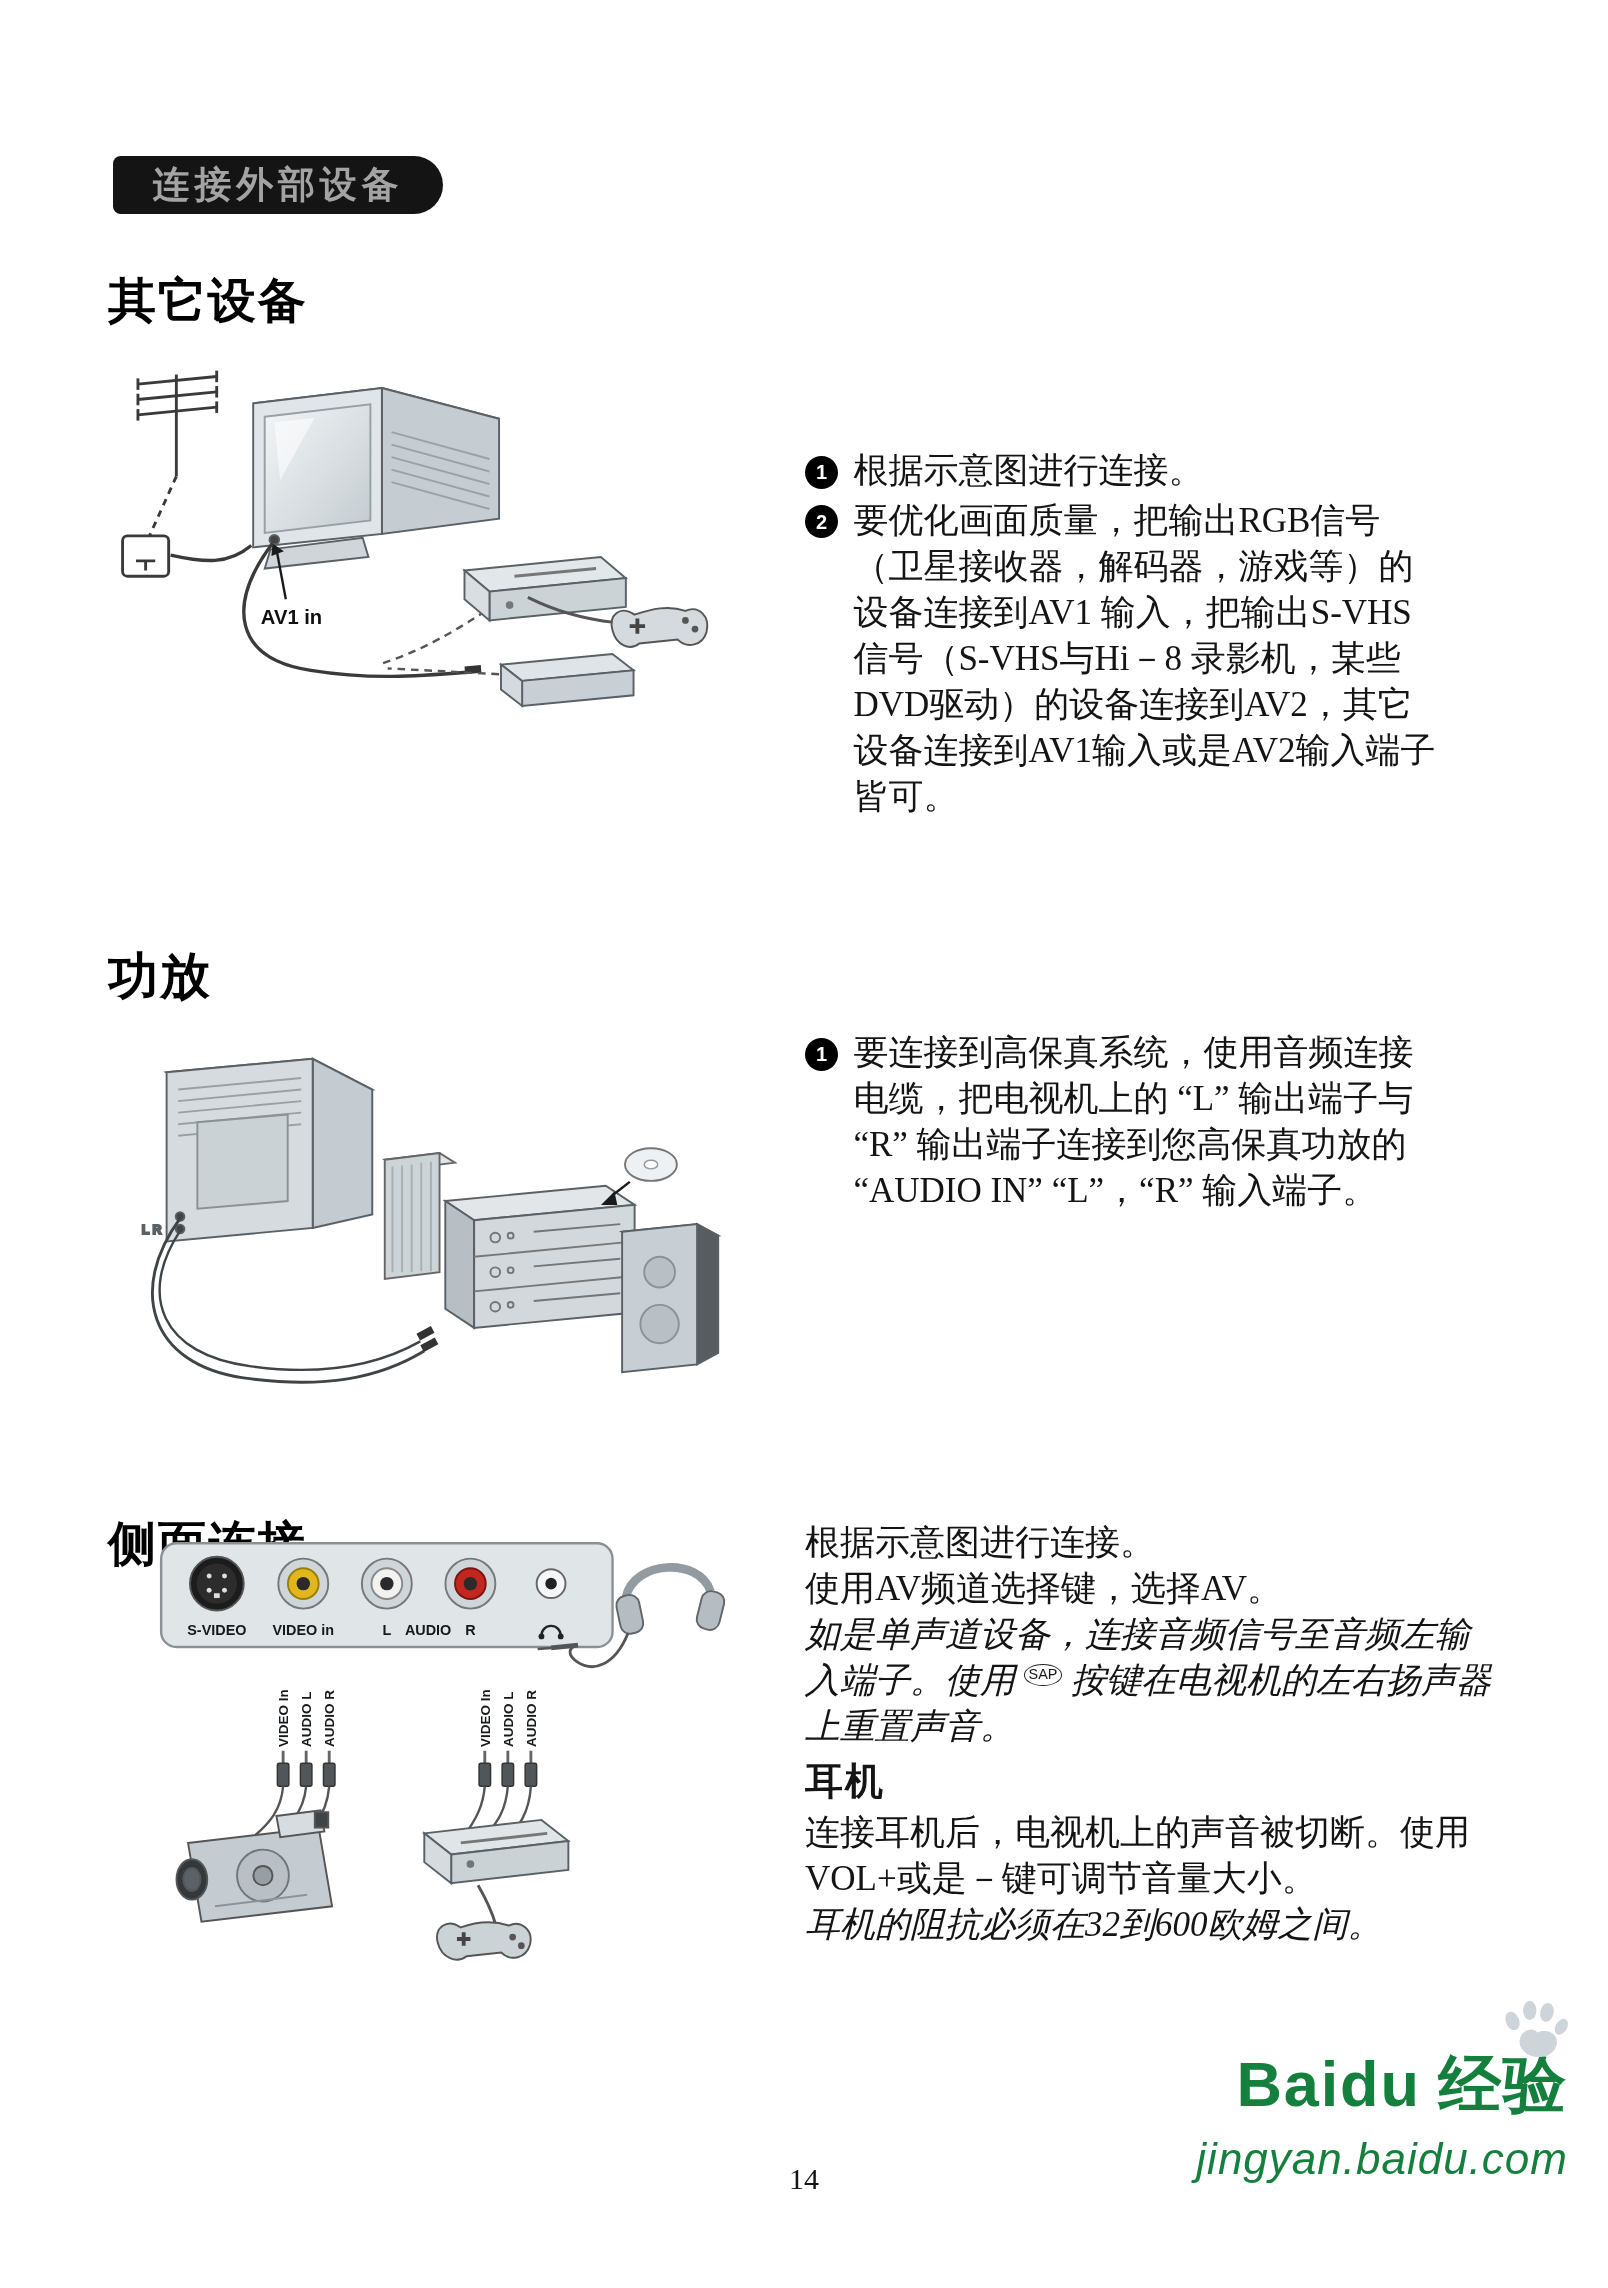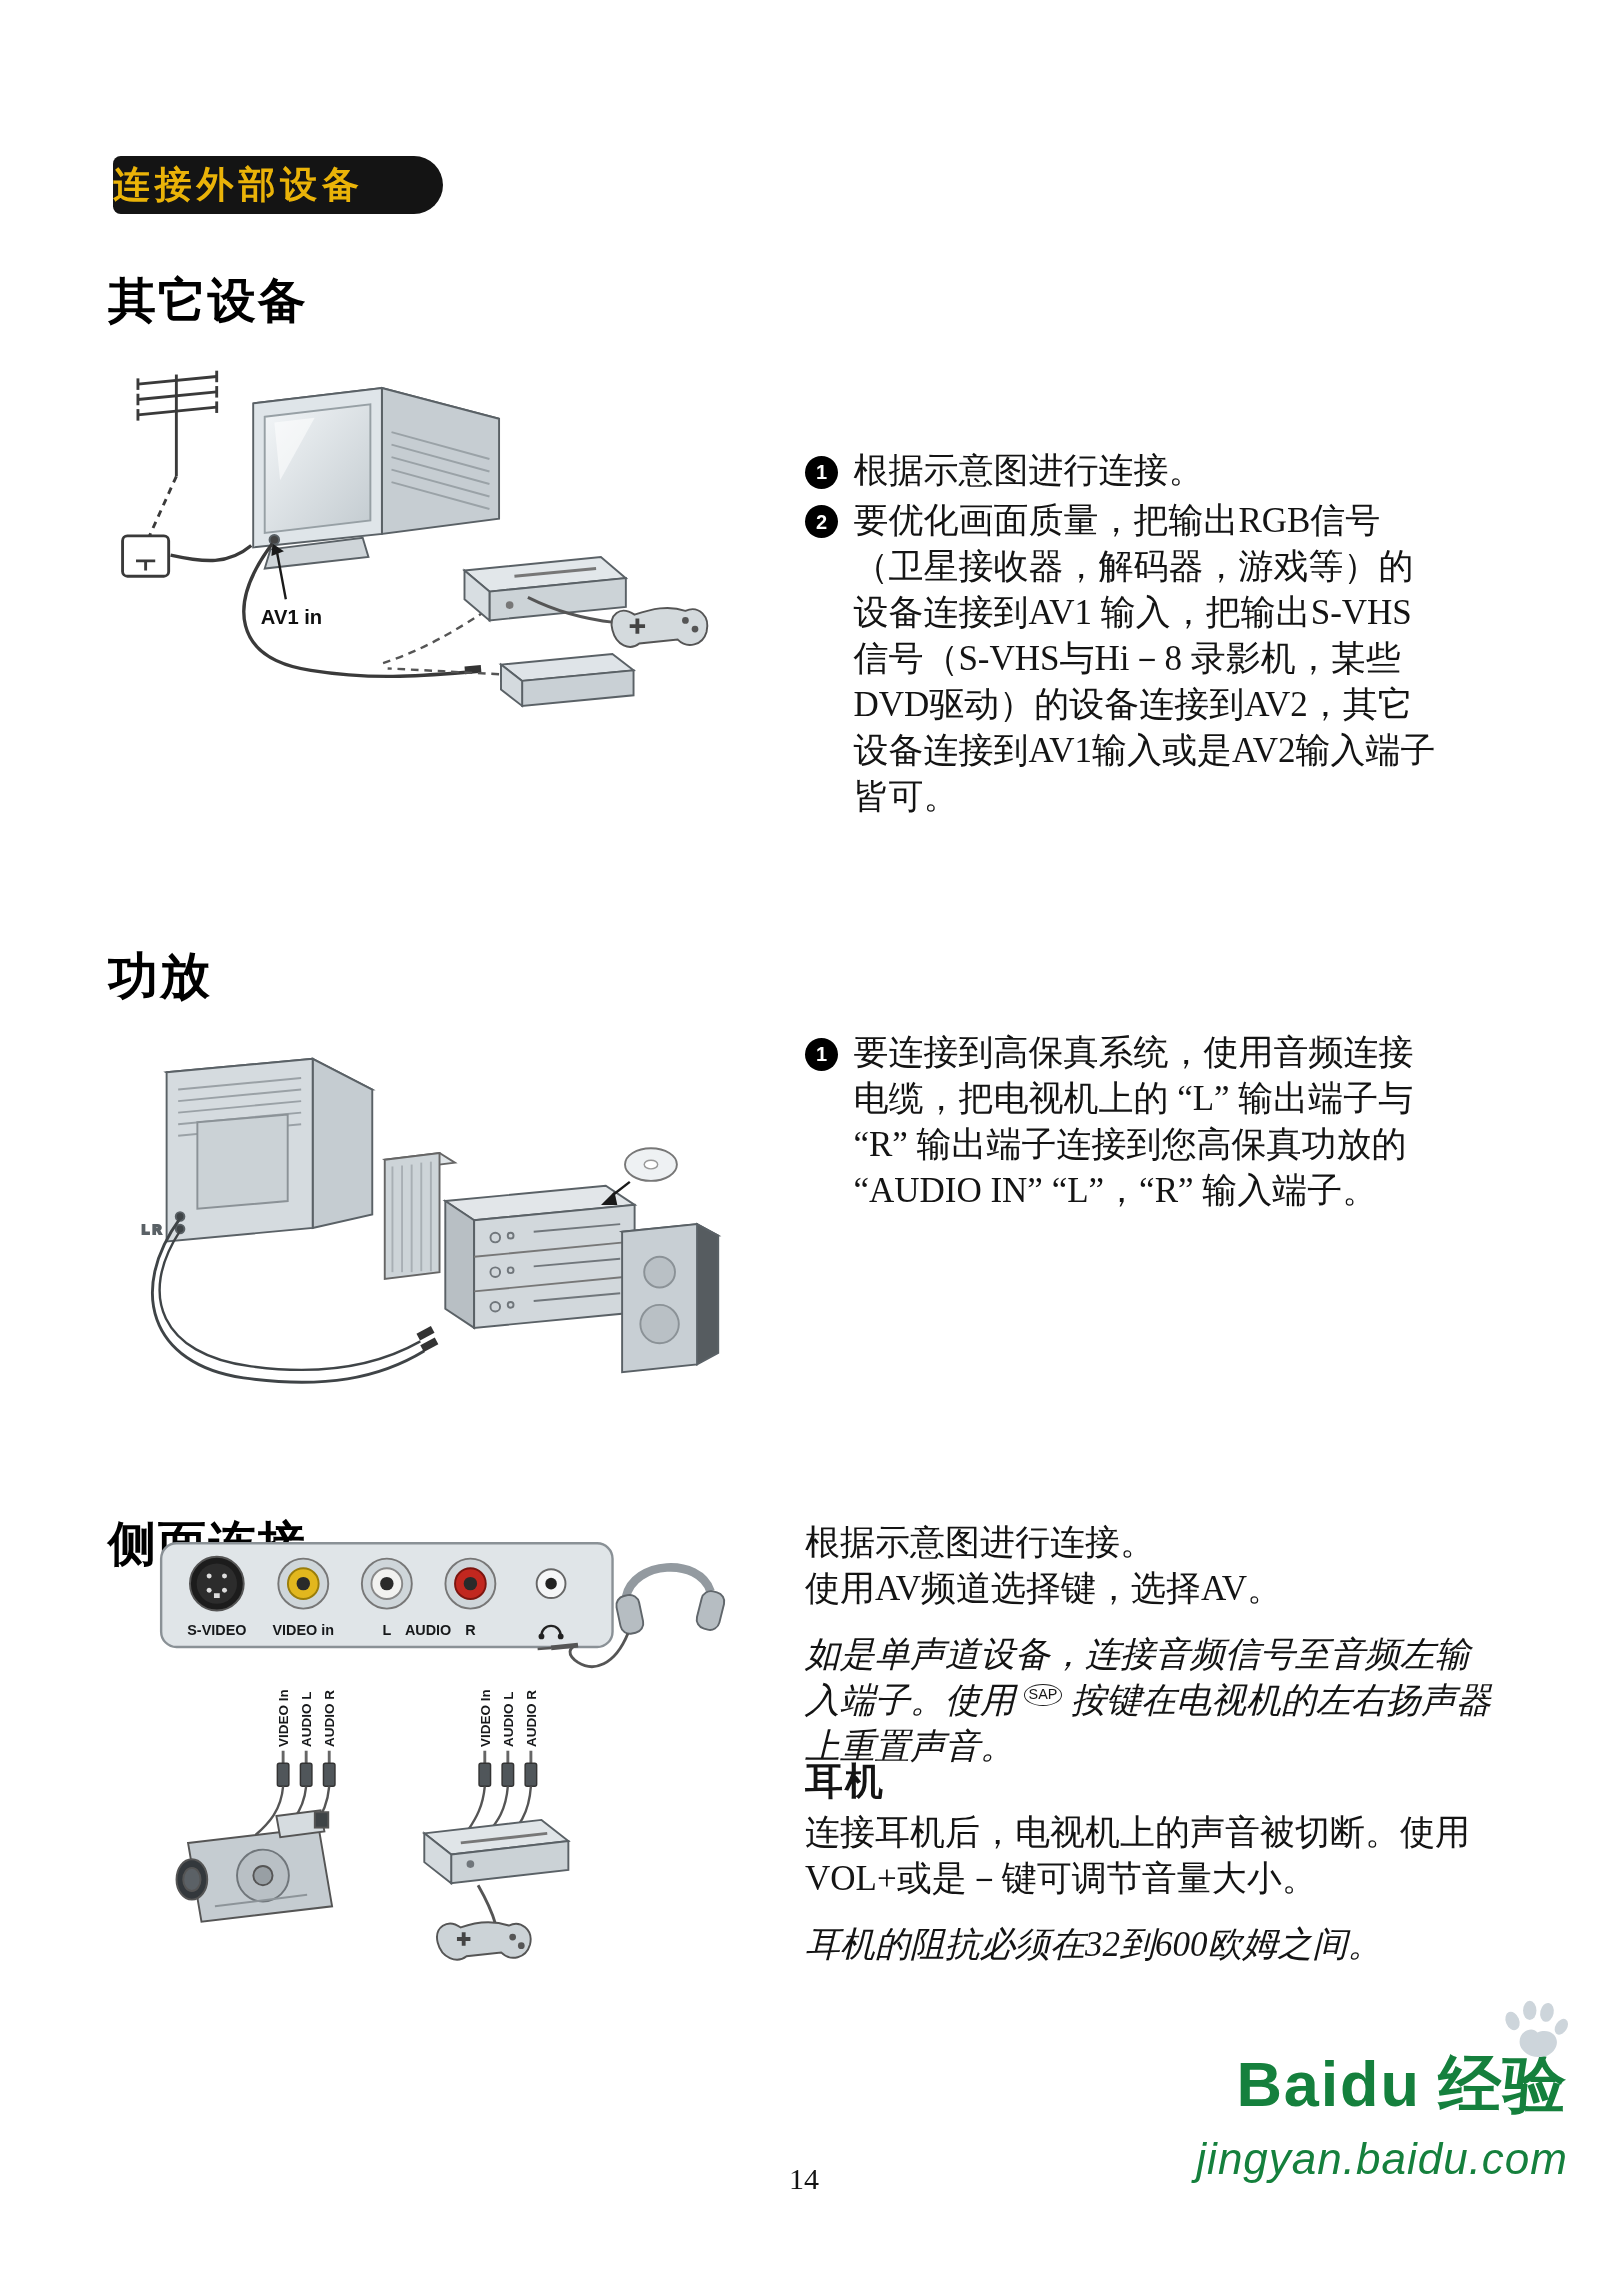--- a/index.html
+++ b/index.html
@@ -1,23 +1,23 @@
 <!DOCTYPE html>
 <html><head>
 <meta charset="utf-8">
 <style>
   * { margin:0; padding:0; box-sizing:border-box; }
   html,body { background:#ffffff; }
   body { font-family:"Liberation Serif", serif; color:#141414; }
   .page { position:relative; width:1608px; height:2288px; background:#fff; overflow:hidden; }
 
   .badge { position:absolute; left:113px; top:156px; width:330px; height:58px;
-           background:#141414; color:#eab308; border-radius:7.7px 29px 29px 7.7px;
+           background:#141414; color:#a3a3a3; border-radius:7.7px 29px 29px 7.7px;
            font-family:Liberation Serif, serif; font-size:37px; font-weight:bold;
-           letter-spacing:4.8px; display:flex; align-items:center; }
+           letter-spacing:4.8px; display:flex; align-items:center; justify-content:center; }
 
   .section-title { position:absolute; font-family:"Liberation Sans", sans-serif;
                    font-weight:bold; color:#000000; letter-spacing:1.9px; }
   #title-other { left:108px; top:269px; font-size:48px; }
   #title-amp   { left:108px; top:943px; font-size:50px; }
   #title-side  { left:108px; top:1512px; font-size:48px; }
 
   .illu { position:absolute; }
   #illu1 { left:82px;  top:363px; }
   #illu2 { left:82px;  top:1030px; }
@@ -28,21 +28,21 @@
   #tb-amp   { left:805px; top:1030px; width:634px; }
   #tb-side  { left:805px; top:1520px; width:692px; }
   #tb-hp    { left:805px; top:1810px; width:672px; }
 
   .step { display:flex; gap:15.4px; margin-bottom:3.8px; }
   .bullet { flex:0 0 auto; width:33px; height:33px; border-radius:50%; background:#000;
             color:#fff; font-family:"Liberation Sans", sans-serif; font-size:20px; font-weight:bold;
             display:flex; align-items:center; justify-content:center; margin-top:7.7px; }
   .step-text { width:588px; }
 
-  .italic { font-style:italic;margin-top:20px; }
+  .italic { font-style:italic; }
   .sap-badge { display:inline-block; border:1.9px solid #222; border-radius:50%;
                font-family:"Liberation Sans", sans-serif; font-style:normal;
                font-size:14.4px; line-height:1.1; padding:1.9px 3.8px; vertical-align:super; }
 
   .hp-title { position:absolute; left:805px; top:1756px; font-family:"Liberation Sans", sans-serif;
               font-size:38px; font-weight:bold; letter-spacing:1.9px; }
 
   .pagenum { position:absolute; left:0; right:0; top:2162px; text-align:center; font-size:30px; }
 
   .watermark { position:absolute; right:40px; top:2042px; color:#15803d;

